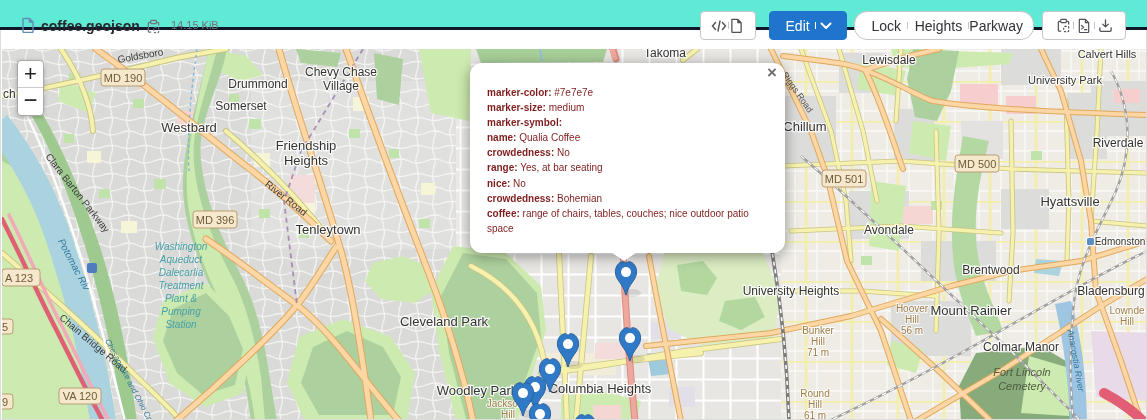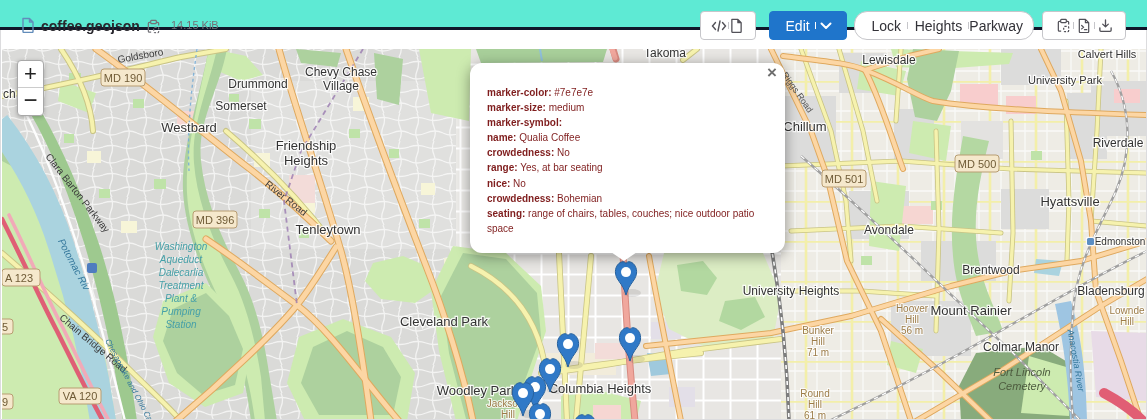--- a/index.html
+++ b/index.html
@@ -412,21 +412,21 @@
     <div style="position:absolute;left:609px;top:203px;width:0;height:0;border-left:13px solid transparent;border-right:13px solid transparent;border-top:9px solid #fff;"></div>
     <div style="position:absolute;left:485px;top:36px;width:282px;font-size:10px;line-height:15.1px;color:#7f1d1d;">
       <b>marker-color:</b> #7e7e7e<br>
       <b>marker-size:</b> medium<br>
       <b>marker-symbol:</b><br>
       <b>name:</b> Qualia Coffee<br>
       <b>crowdedness:</b> No<br>
       <b>range:</b> Yes, at bar seating<br>
       <b>nice:</b> No<br>
       <b>crowdedness:</b> Bohemian<br>
-      <b>seating:</b> range of chairs, tables, couches; nice outdoor patio space
+      <b>coffee:</b> range of chairs, tables, couches; nice outdoor patio space
     </div>
     <div style="position:absolute;left:765px;top:14px;font-size:17px;color:#6e6e6e;font-weight:bold;">×</div>
   </div>
   </div>
 
   <div class="hdr">
     <svg style="position:absolute;left:21px;top:17px" width="14" height="16" viewBox="0 0 14 16">
       <path d="M2 1.5 h6.5 L12 5 v9.5 a1 1 0 0 1 -1 1 H3 a1 1 0 0 1 -1 -1 Z M8.5 1.5 V5 H12" fill="none" stroke="#628cba" stroke-width="1.4" stroke-linejoin="round"></path>
     </svg>
     <div class="fname">coffee.geojson</div>

